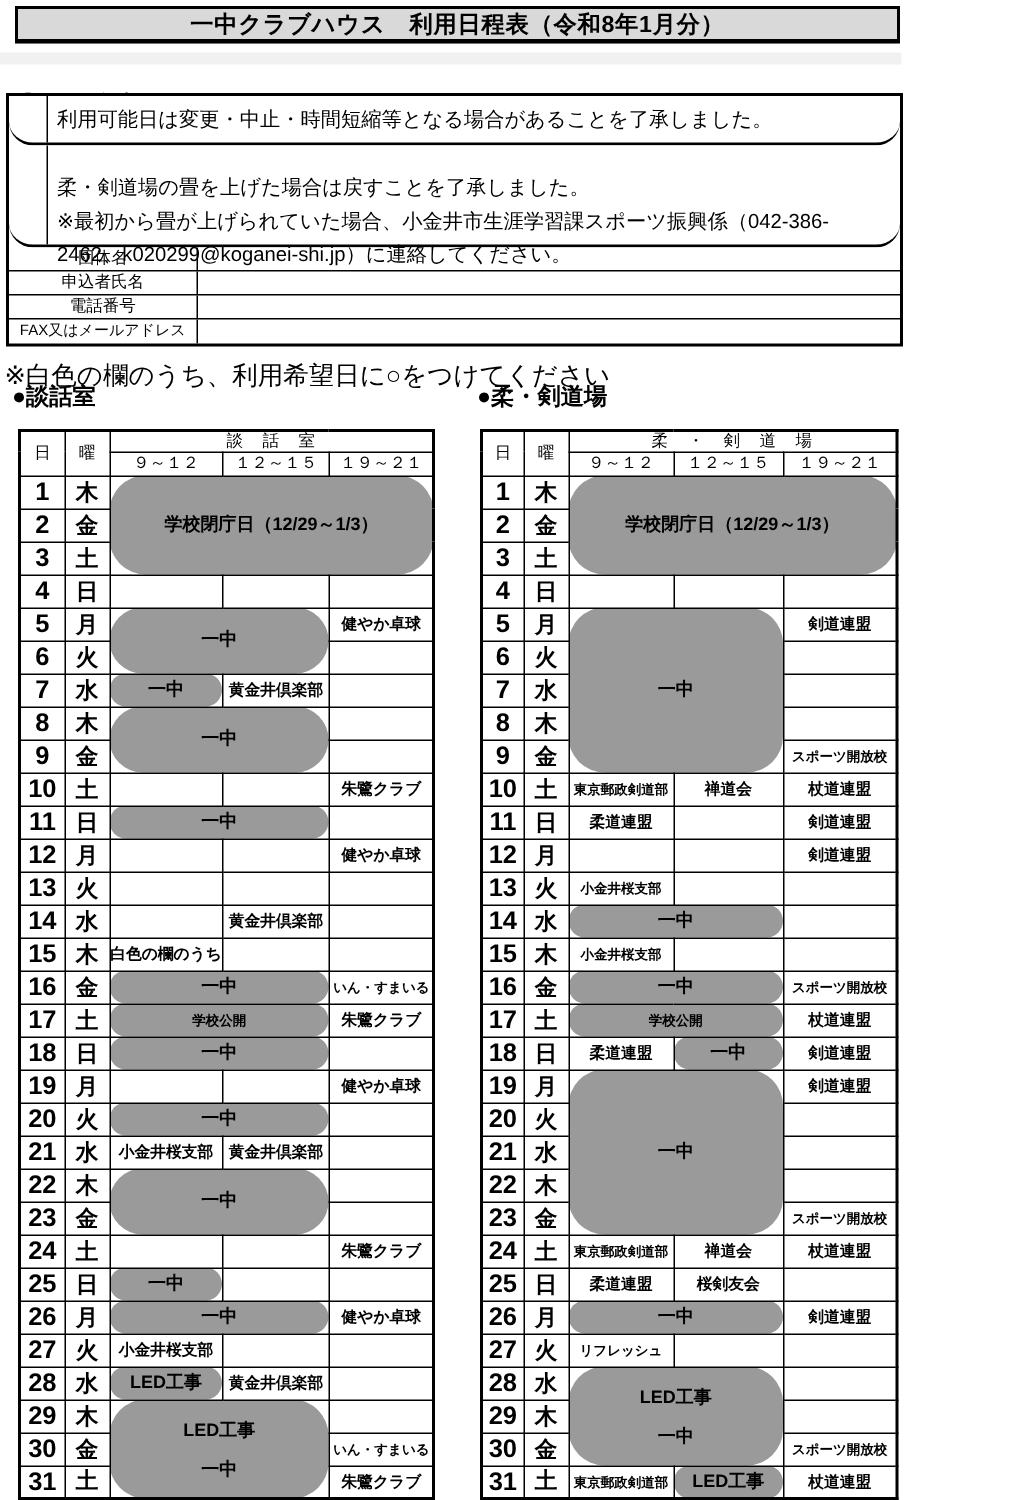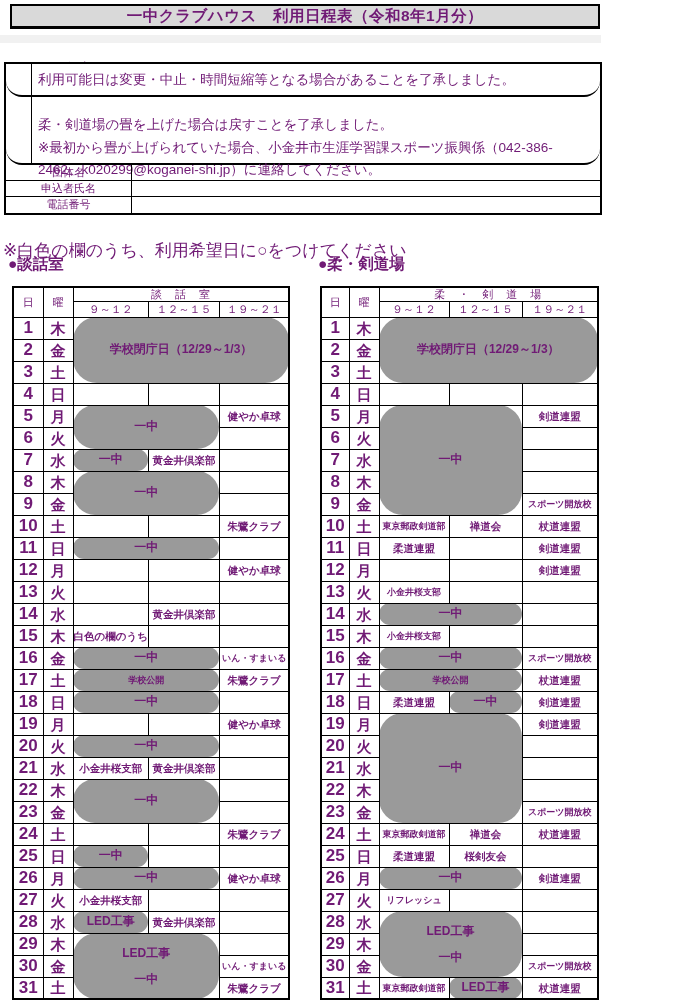--- a/index.html
+++ b/index.html
@@ -1,19 +1,19 @@
 <!DOCTYPE html>
 <html style="--gray: #9a9a9a; --title-bg: #d9d9d9;"><head>
 <meta charset="utf-8">
 <style>
   * { box-sizing: border-box; }
   html, body { margin: 0; padding: 0; background: #fff; }
   .page {
     position: relative; width: 684px; height: 1000px; overflow: hidden;
-    background: #fff; color: #701a75;
+    background: #fff; color: #000000;
     font-family: "Liberation Sans", "DejaVu Sans", sans-serif;
   }
   .title-bar {
     position: absolute; left: 10px; top: 4px; width: 590px; height: 25px;
     background: var(--title-bg, #d9d9d9);
     border: 2px solid #000; border-bottom-width: 3px;
     display: flex; align-items: center; justify-content: center;
     font-weight: bold; font-size: 15.5px; letter-spacing: 0.5px;
   }
   .shade-strip { position: absolute; left: 0; top: 35px; width: 601px; height: 8px; background: #f1f1f1; }
@@ -76,20 +76,24 @@
       <div class="fm-value"></div>
     </div>
     <div class="fm-row">
       <div class="fm-label">申込者氏名</div>
       <div class="fm-value"></div>
     </div>
     <div class="fm-row">
       <div class="fm-label">電話番号</div>
       <div class="fm-value"></div>
     </div>
+    <div class="fm-row">
+      <div class="fm-label sm-label">FAX又はメールアドレス</div>
+      <div class="fm-value"></div>
+    </div>
   </div>
 
   <div class="white-note">※白色の欄のうち、利用希望日に○をつけてください</div>
 
   <div class="sec sec0">●談話室</div>
   <div class="sec sec1">●柔・剣道場</div>
 
   <table class="sched t0">
     <colgroup>
       <col style="width:30px">

